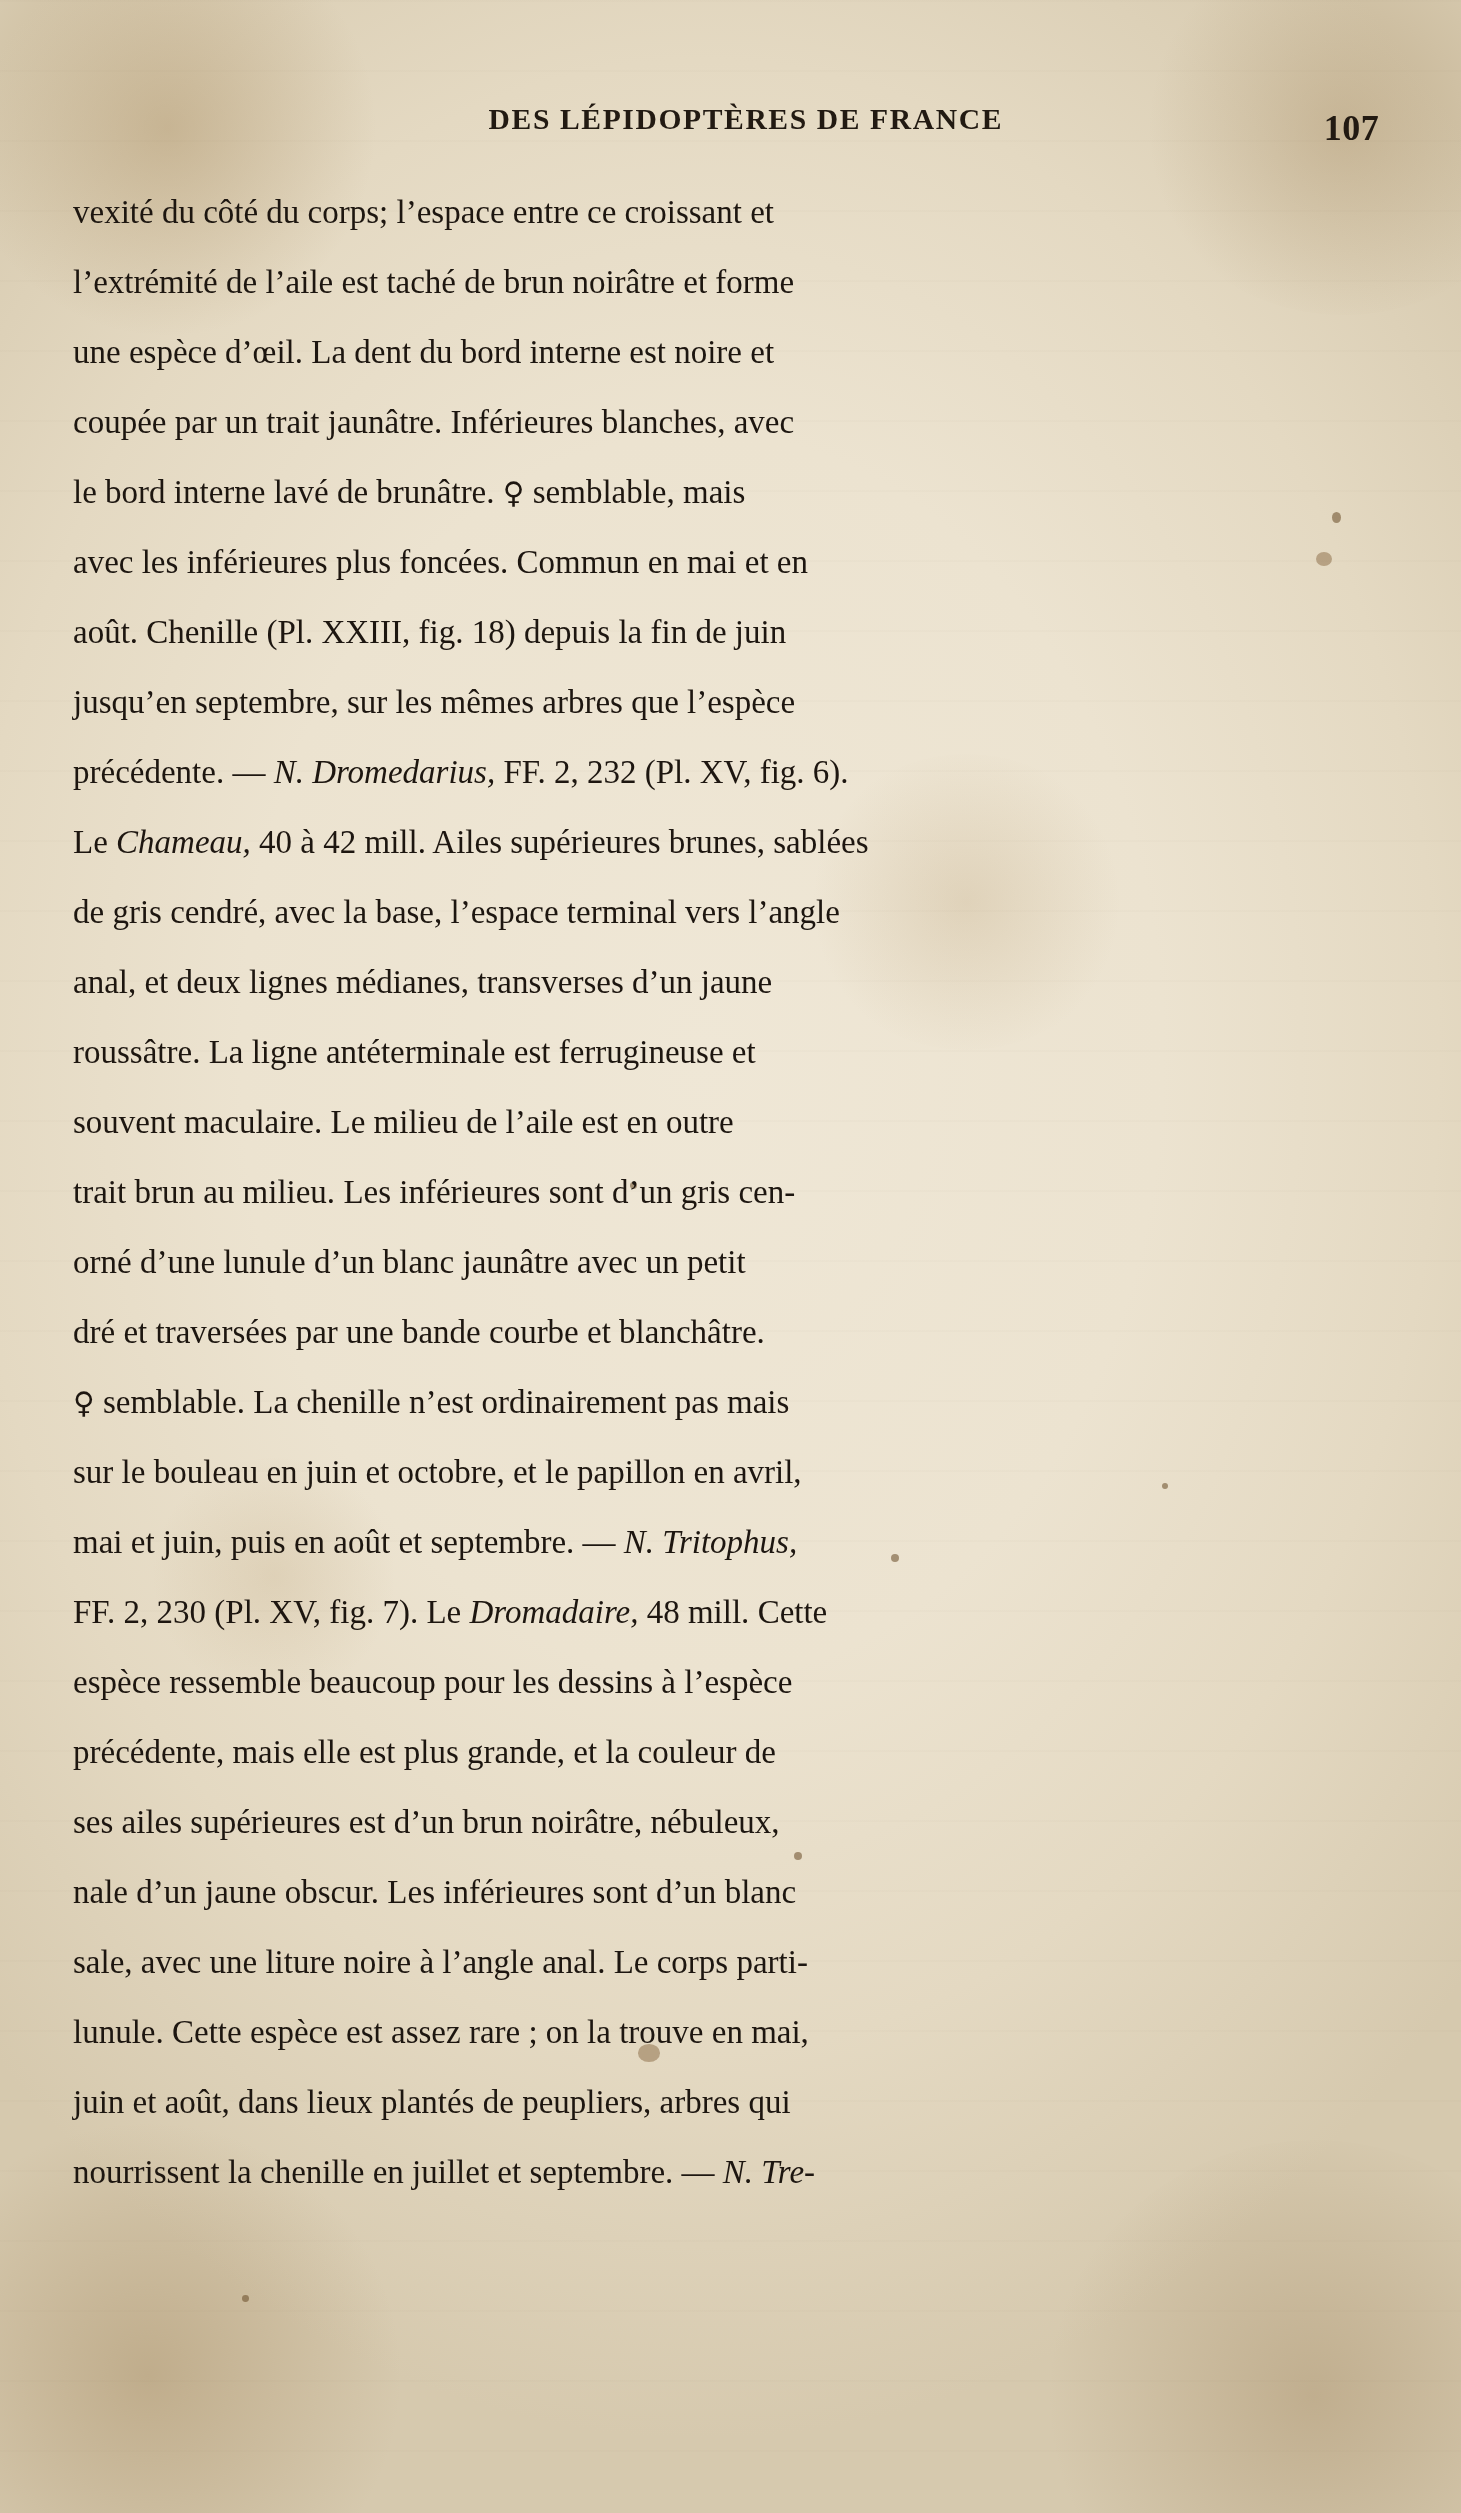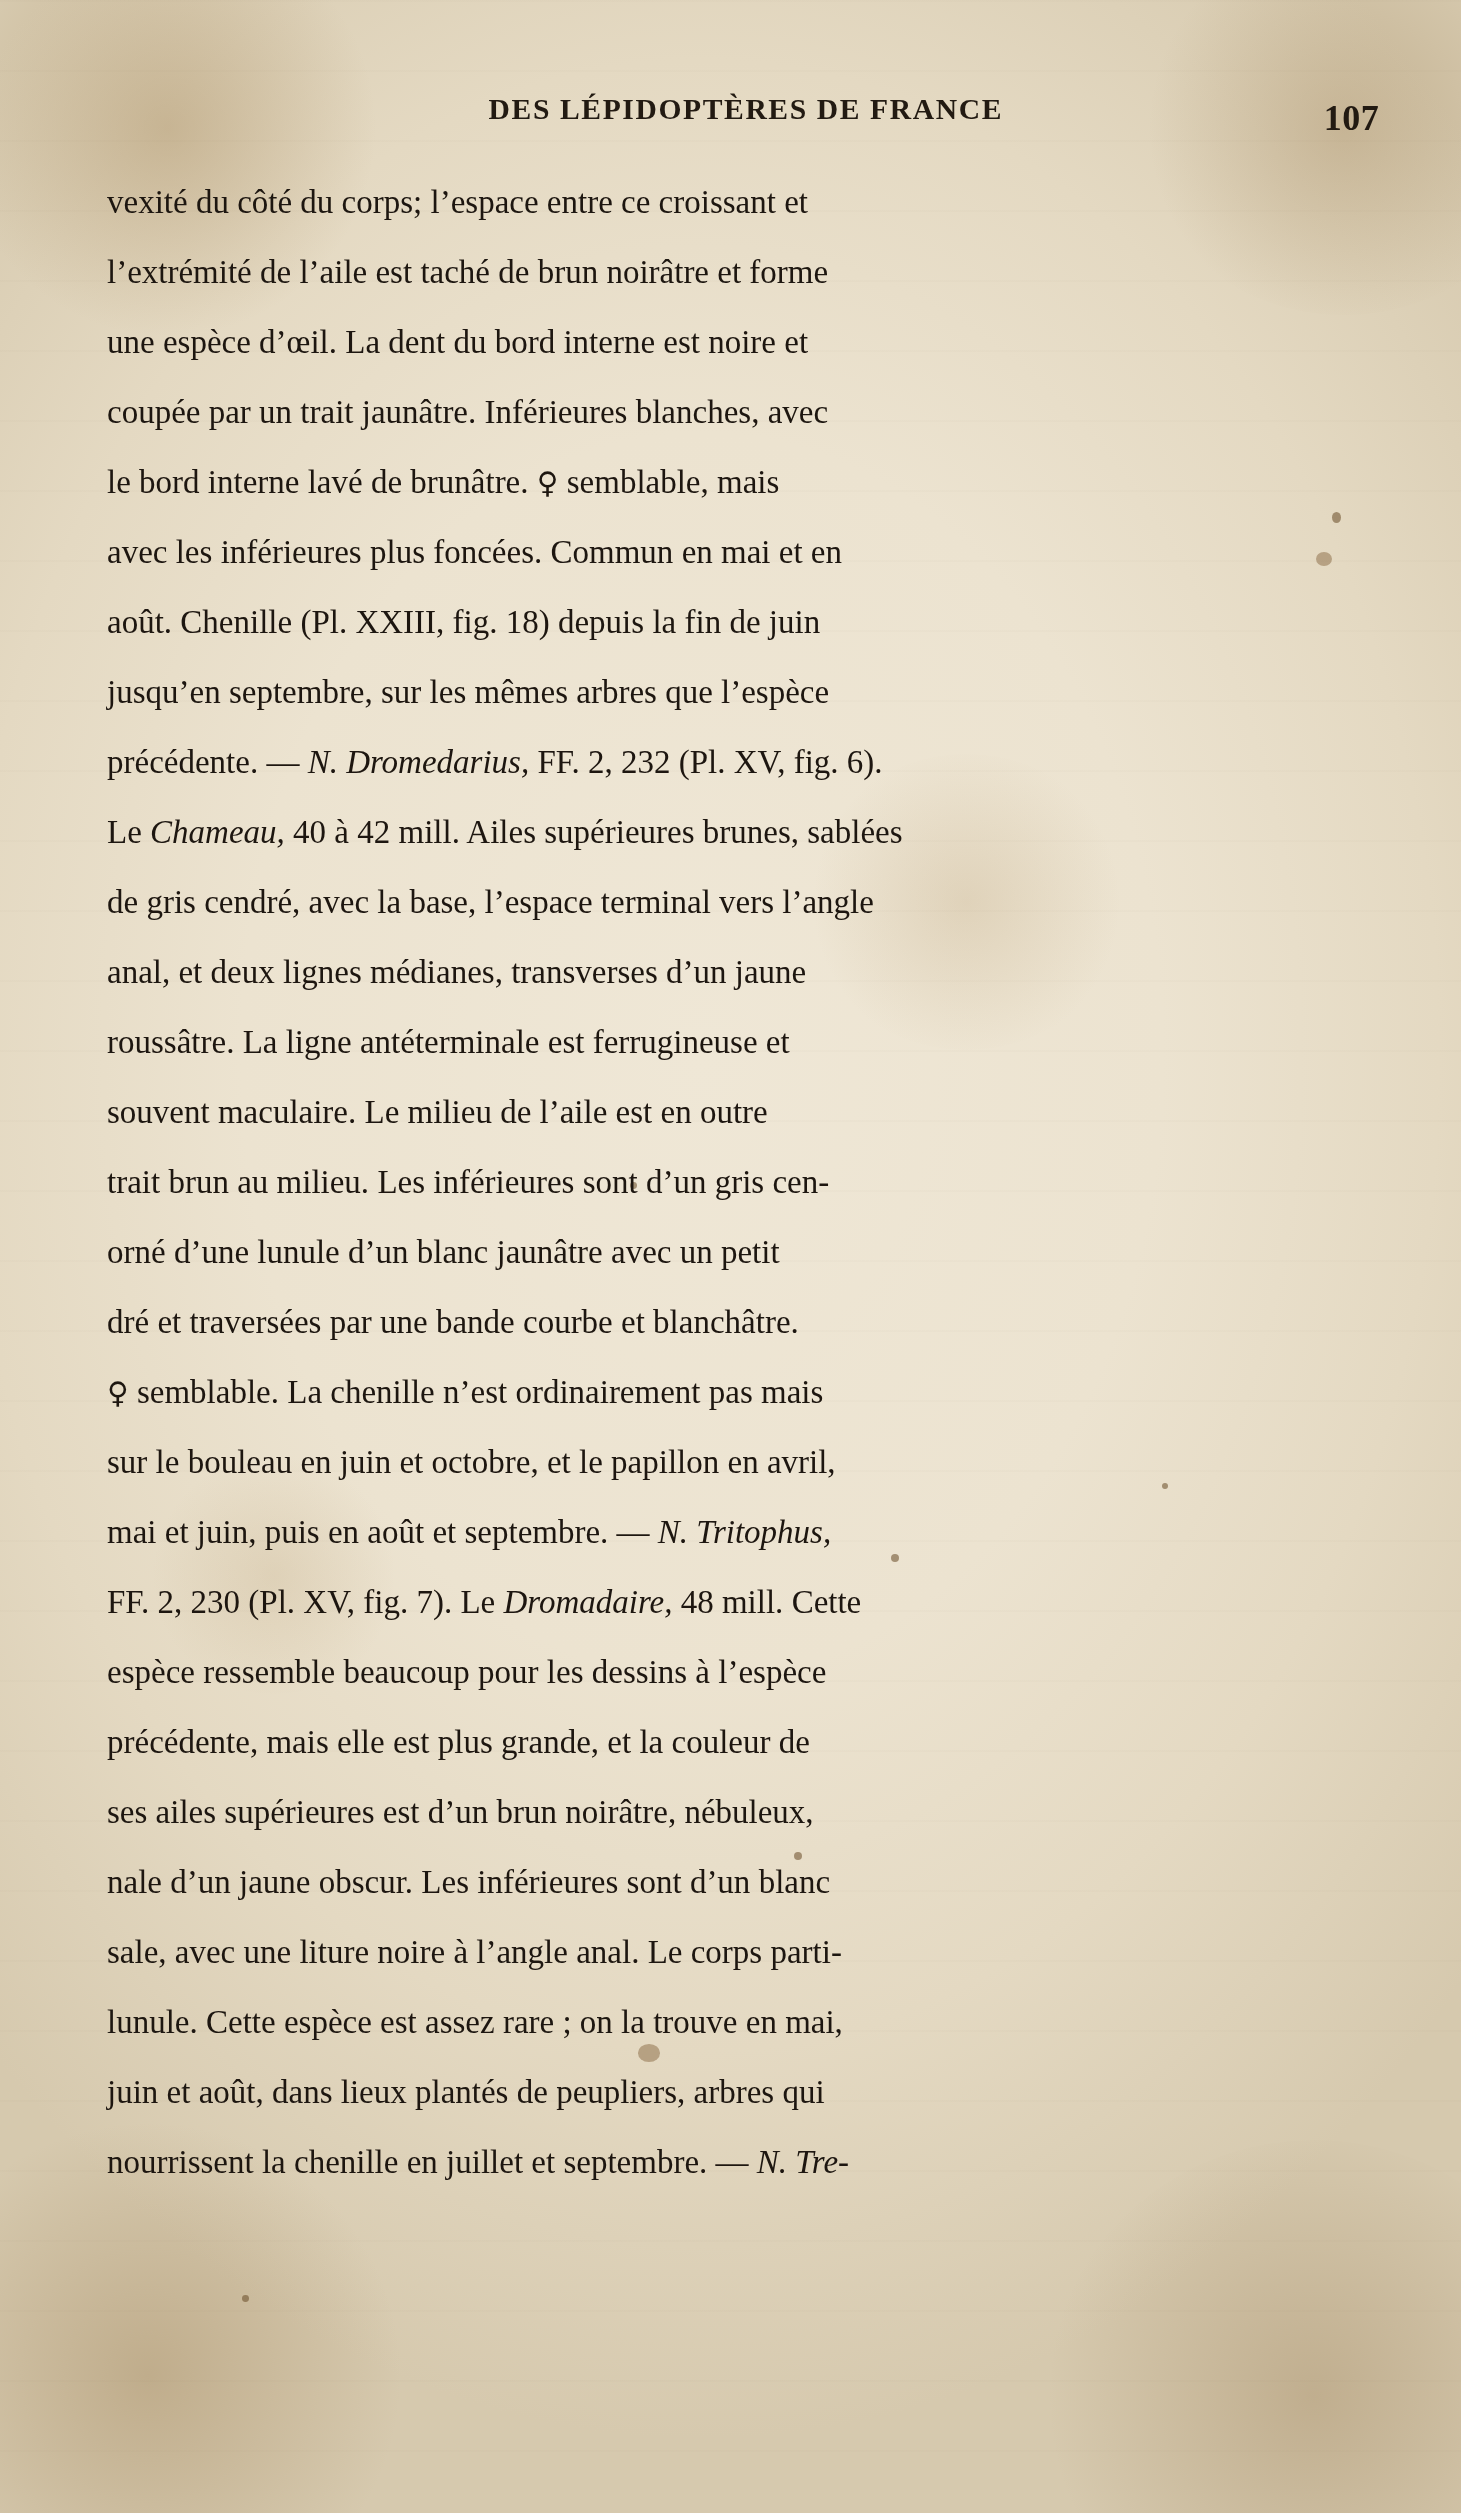--- a/index.html
+++ b/index.html
@@ -39,21 +39,21 @@
   .speck {
     position: absolute;
     border-radius: 50%;
     background: rgba(104, 74, 38, 0.55);
     pointer-events: none;
   }
   .speck.big { background: rgba(118, 84, 44, 0.42); }
 
   .content {
     position: absolute;
-    left: 0; top: 2px;
+    left: 0; top: 12px;
     width: 1462px;
     height: 1834px;
     padding: 0;
     text-decoration: underline;
   }
 
   header.head {
     position: absolute;
     left: 69px;
     right: 69px;
@@ -97,21 +97,20 @@
     height: 70px;
     position: relative;
   }
   .line > span { display: inline-block; }
 
   
   .just {
     display: flex;
     justify-content: space-between;
     width: 100%;
-    margin-left: 34px;
   }
   .just.tight { letter-spacing: 0; }
 
   i, .it { font-style: italic; }
   .venus { font-family: "DejaVu Sans", sans-serif; font-size: 29.6px; }
 
   
   .showthrough {
     position: absolute;
     inset: 0;

